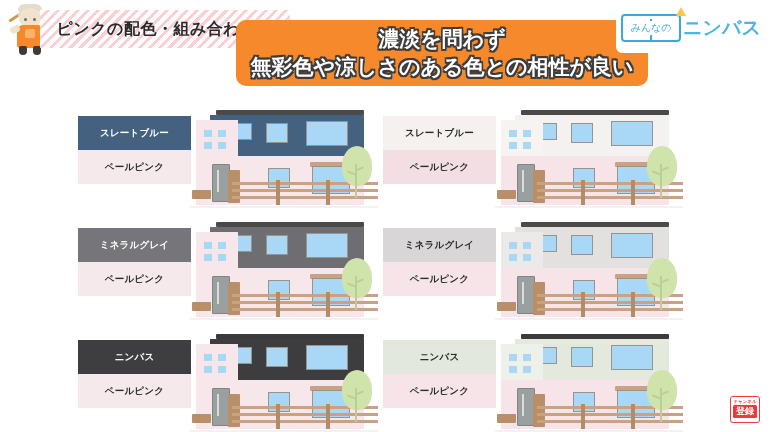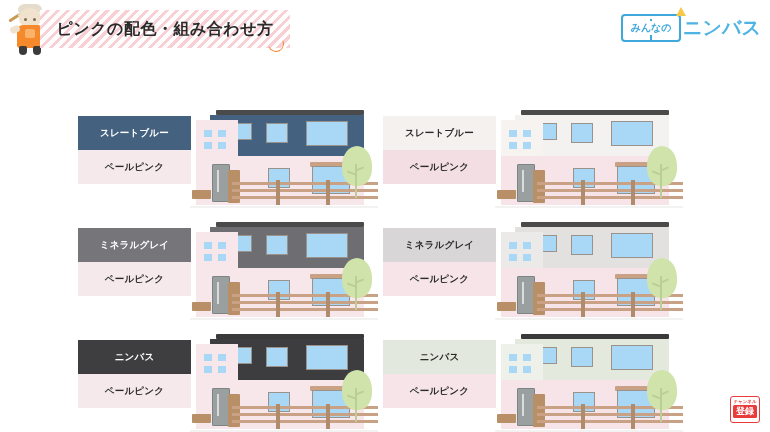--- a/index.html
+++ b/index.html
@@ -87,21 +87,21 @@
   }
   .logo-book {
     position:relative; width:60px; height:28px;
     border:2.2px solid #3ea7dc; border-radius:4px; background:#fff;
     display:flex; align-items:center; justify-content:center;
   }
   .logo-book::after{
     content:""; position:absolute; left:50%; top:3px; width:2px; height:22px;
     background:#3ea7dc; transform:translateX(-50%);
   }
-  .logo-minna { font-size:10px; font-weight:bold; color:#3ea7dc; z-index:2;
+  .logo-minna { font-size:10px; font-weight:normal; color:#3ea7dc; z-index:2;
                 background:#fff; padding:0 1px; }
   .logo-main { font-size:19px; font-weight:bold; color:#4db4e4; letter-spacing:0px;
                text-shadow: -1px -1px 0 #fff, 1px -1px 0 #fff, -1px 1px 0 #fff, 1px 1px 0 #fff; }
   .logo-spark { position:absolute; left:60px; top:4px; width:0; height:0;
     border-left:5px solid transparent; border-right:5px solid transparent;
     border-bottom:9px solid #f8c84a; }
 
   
   .grid { position:absolute; left:0; top:96px; width:770px; height:336px; }
   .card { position:absolute; width:300px; height:112px; }
@@ -191,20 +191,24 @@
       <div class="m-armR"></div>
       <div class="m-legL"></div>
       <div class="m-legR"></div>
     </div>
 
     <div class="ribbon">
       <span class="ribbon-text">ピンクの配色・組み合わせ方</span>
     </div>
     <div class="ribbon-swirl"></div>
 
+    <div class="title-box">
+      <div class="title-line">濃淡を問わず</div>
+      <div class="title-line">無彩色や涼しさのある色との相性が良い</div>
+    </div>
 
     <div class="logo">
       <div class="logo-book">
         <span class="logo-minna">みんなの</span>
       </div>
       <div class="logo-spark"></div>
       <span class="logo-main">ニンバス</span>
     </div>
   </div>
 

